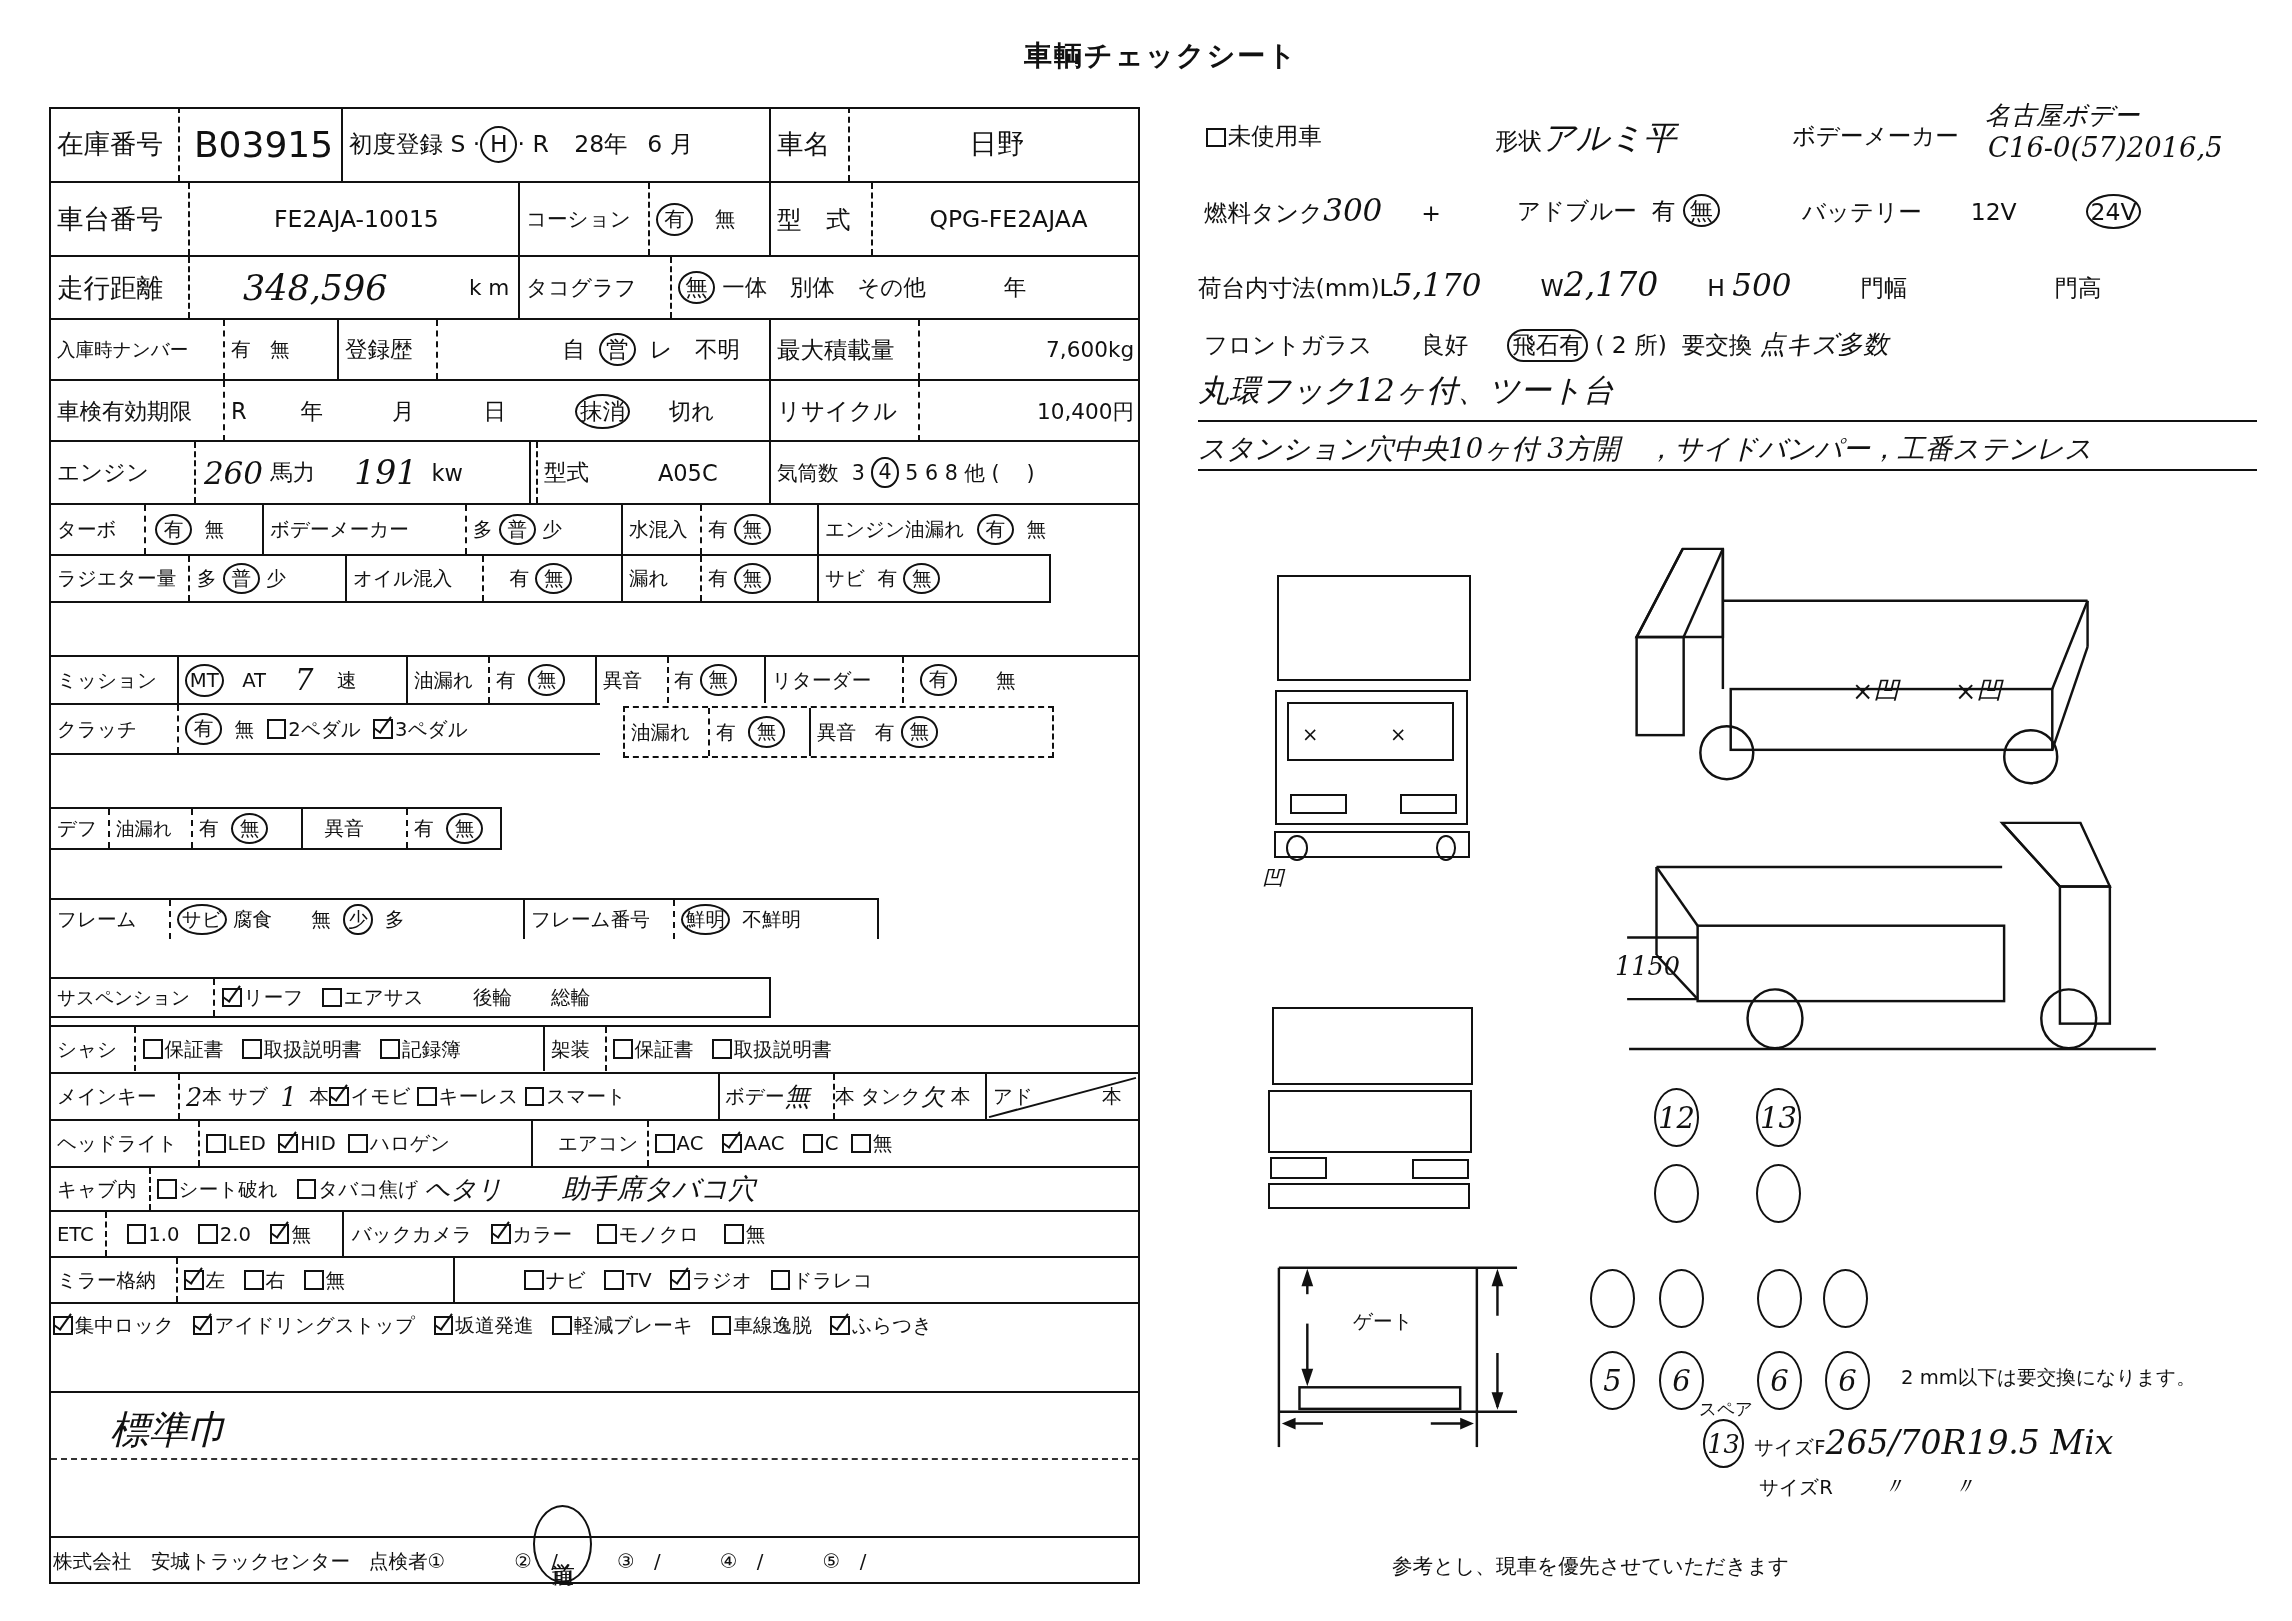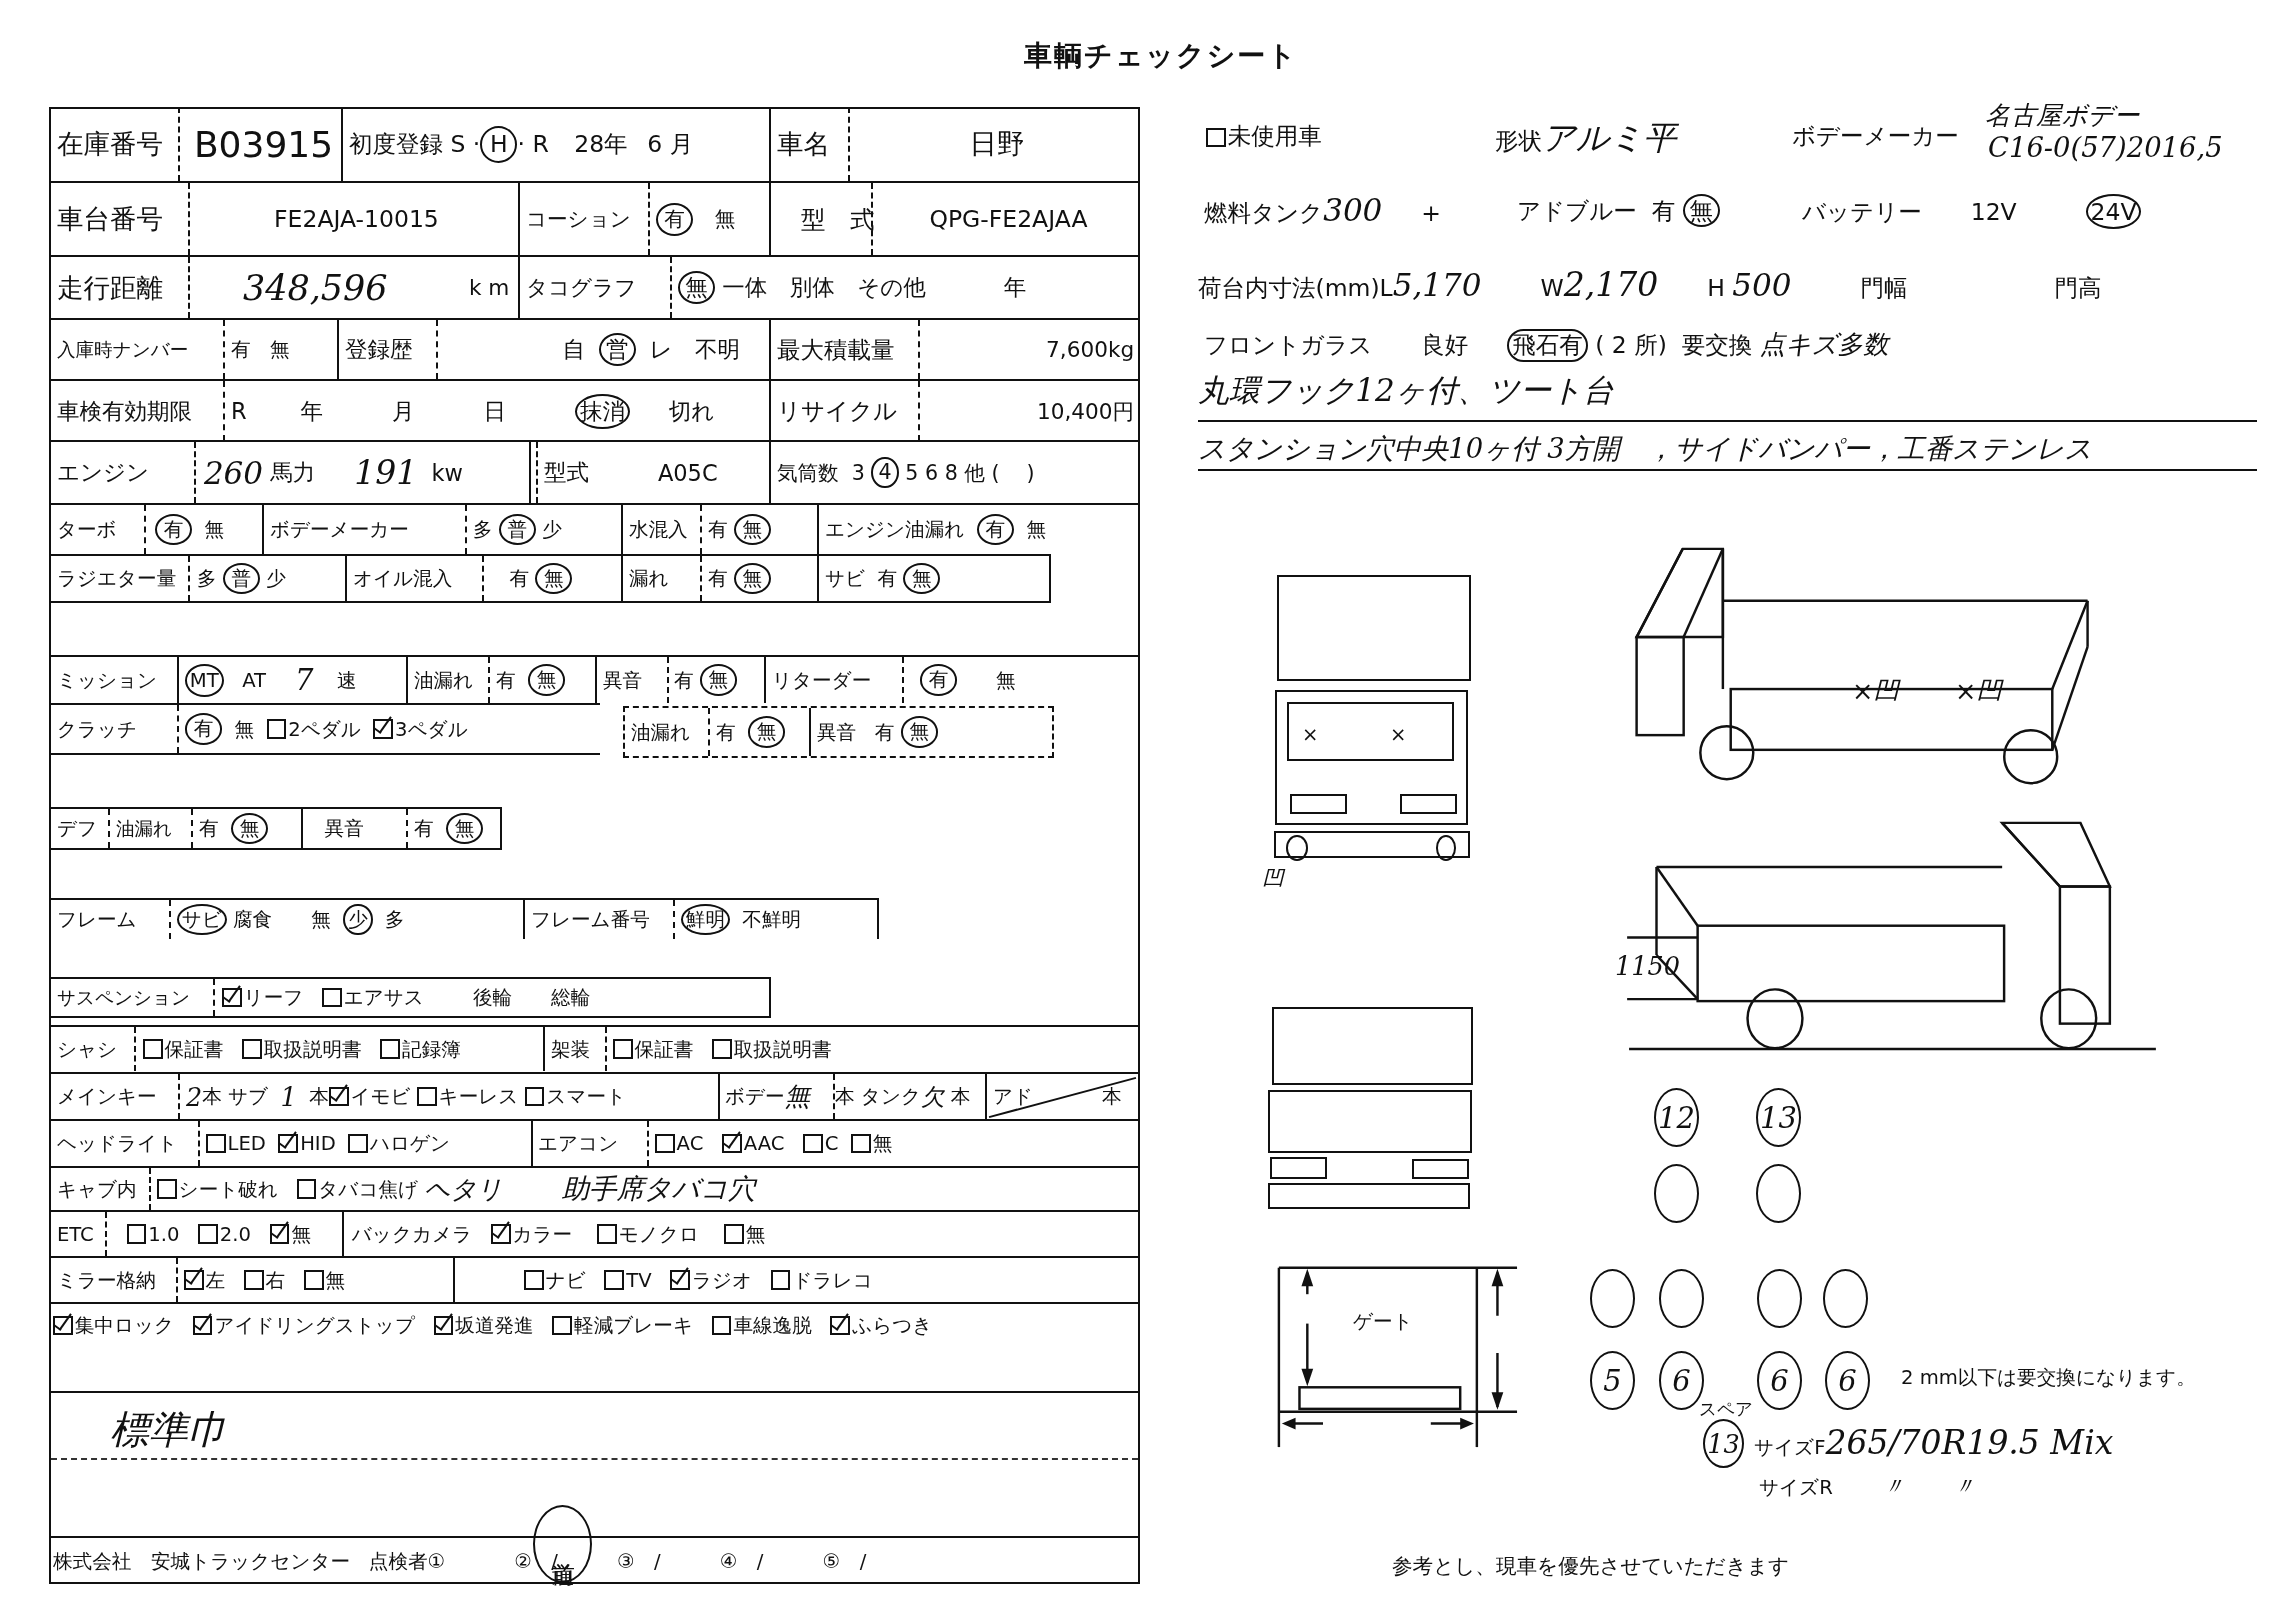--- a/index.html
+++ b/index.html
@@ -49,21 +49,21 @@
     <div class="vd" style="left:137px"></div>
     <div class="cell" style="left:139px;width:327px;justify-content:center;font-size:23.5px">FE2AJA-10015</div>
     <div class="vl" style="left:467px"></div>
     <div class="cell" style="left:469px;width:127px;font-size:20.6px">コーション</div>
     <div class="vd" style="left:597px"></div>
     <div class="cell" style="left:599px;width:118px;font-size:20.6px">
         <span class="circ" style="height:29px">有</span>
         <span style="margin-left:21.6px">無</span>
       </div>
     <div class="vl" style="left:718px"></div>
-    <div class="cell" style="left:744px;width:98px;font-size:24.5px">型　式</div>
+    <div class="cell" style="left:720px;width:98px;font-size:24.5px">型　式</div>
     <div class="vd" style="left:820px"></div>
     <div class="cell" style="left:822px;width:265px;justify-content:center;font-size:23.5px">QPG-FE2AJAA</div>
   </div>
 
   <div class="row" style="top:146px;height:63px;width:1087px">
     <div class="cell" style="left:0;width:137px;font-size:26.5px">走行距離</div>
     <div class="vd" style="left:137px"></div>
     <div class="cell hand" style="left:186px;width:216px;font-size:35px">348,596</div>
     <div class="cell" style="left:412px;width:55px;font-size:21.6px">k m</div>
     <div class="vl" style="left:467px"></div>
@@ -248,21 +248,21 @@
     <svg class="abs" style="left:936px;top:0" width="151" height="47" viewBox="0 0 154 48">
         <line x1="2" y1="44" x2="152" y2="4" stroke="#111" stroke-width="2"></line>
       </svg>
   </div>
 
   <div class="row" style="top:1010px;height:47px;width:1087px">
     <div class="cell" style="left:0;width:147px;font-size:19.6px">ヘッドライト</div>
     <div class="vd" style="left:147px"></div>
     <div class="cell" style="left:149px;width:333px;font-size:19.6px"><span class="box"></span><span>LED</span>&nbsp;&nbsp;<span class="box chk"></span><span>HID</span>&nbsp;&nbsp;<span class="box"></span><span>ハロゲン</span></div>
     <div class="vl" style="left:480px"></div>
-    <div class="cell" style="left:482px;width:113px;font-size:19.6px;padding-left:5px">エアコン</div>
+    <div class="cell" style="left:482px;width:113px;font-size:19.6px;padding-left:25px">エアコン</div>
     <div class="vd" style="left:596px"></div>
     <div class="cell" style="left:598px;width:392px;font-size:19.6px"><span class="box"></span><span>AC</span>&nbsp;&nbsp;&nbsp;<span class="box chk"></span><span>AAC</span>&nbsp;&nbsp;&nbsp;<span class="box"></span><span>C</span>&nbsp;&nbsp;<span class="box"></span><span>無</span></div>
   </div>
 
   <div class="row" style="top:1057px;height:44px;width:1087px">
     <div class="cell" style="left:0;width:98px;font-size:19.6px">キャブ内</div>
     <div class="vd" style="left:98px"></div>
     <div class="cell" style="left:100px;width:980px;font-size:19.6px"><span class="box"></span><span>シート破れ</span>&nbsp;&nbsp;&nbsp;<span class="box"></span><span>タバコ焦げ</span>&nbsp;<span class="hand" style="font-size:25.5px">ヘタリ</span><span class="hand" style="font-size:27.4px;margin-left:59px">助手席タバコ穴</span></div>
   </div>
 

